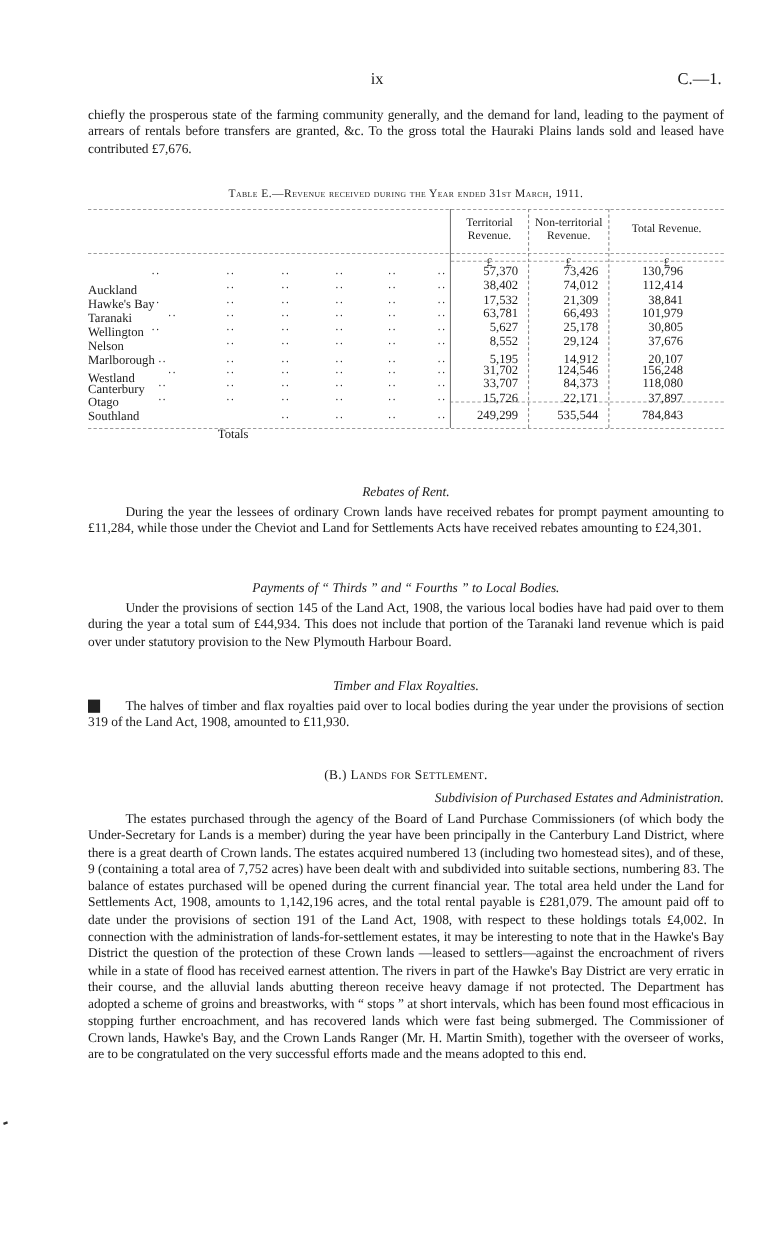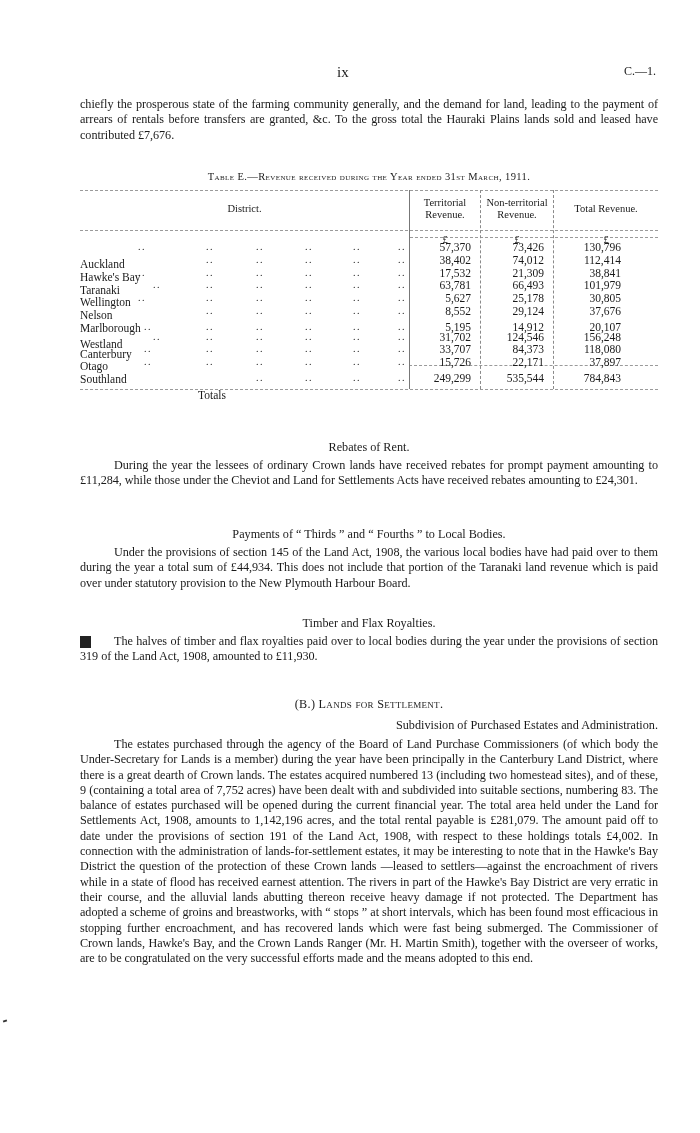--- a/index.html
+++ b/index.html
@@ -3,31 +3,31 @@
 <meta charset="utf-8">
 <style>
   html, body { margin: 0; padding: 0; background: #ffffff; }
   body {
     width: 700px; height: 1133px; position: relative; overflow: hidden;
     font-family: "Liberation Serif", "DejaVu Serif", serif;
     color: #1a1a1a;
   }
   .page-header { position: absolute; top: 64px; left: 0; width: 700px; height: 20px; }
   .page-num { position: absolute; left: 337px; top: 0; font-size: 15px; }
-  .doc-ref { position: absolute; right: 44px; top: 0; font-size: 12px; font-family: Liberation Serif, serif; }
+  .doc-ref { position: absolute; right: 44px; top: 0; font-size: 15px; font-family: Liberation Serif, serif; }
 
   .para {
     position: absolute; left: 80px; width: 578px;
     font-size: 12.2px; line-height: 15.3px; text-align: justify;
     letter-spacing: -0.05px;
   }
   .para .indent { display: inline-block; width: 34px; }
   .heading-italic {
     position: absolute; left: 80px; width: 578px; text-align: center;
-    font-size: 12.2px;
+    font-style: italic; font-size: 12.2px;
   }
   .heading-sc {
     position: absolute; left: 80px; width: 578px; text-align: center;
     font-size: 12.2px; font-variant: small-caps; letter-spacing: 0.3px;
   }
   .table-title {
     position: absolute; top: 171px; left: 80px; width: 578px; text-align: center;
     font-size: 10.5px; font-variant: small-caps; letter-spacing: 0.4px;
   }
 
@@ -70,21 +70,20 @@
   <div class="hline" style="top:0; left:0; width:578px;"></div>
   <div class="hline" style="top:40px; left:0; width:578px;"></div>
   <div class="hline" style="top:47px; left:330px; width:248px;"></div>
   <div class="hline" style="top:175px; left:329px; width:249px;"></div>
   <div class="hline" style="top:199px; left:0; width:578px;"></div>
 
   <div class="vline solid" style="left:329px; top:0; height:199px;"></div>
   <div class="vline" style="left:400px; top:0; height:199px;"></div>
   <div class="vline" style="left:473px; top:0; height:199px;"></div>
 
-  <div class="th" style="left:0; width:329px; top:13px;">District.</div>
   <div class="th" style="left:330px; width:70px; top:7px;">Territorial Revenue.</div>
   <div class="th" style="left:401px; width:72px; top:7px;">Non-territorial Revenue.</div>
   <div class="th" style="left:474px; width:104px; top:13px;">Total Revenue.</div>
 
   <div class="pound" style="left:330px; width:70px; top:44px;">£</div>
   <div class="pound" style="left:401px; width:72px; top:44px;">£</div>
   <div class="pound" style="left:474px; width:104px; top:44px;">£</div>
 
   <div class="row" style="top:51px;">
     <span class="name">Auckland</span>

